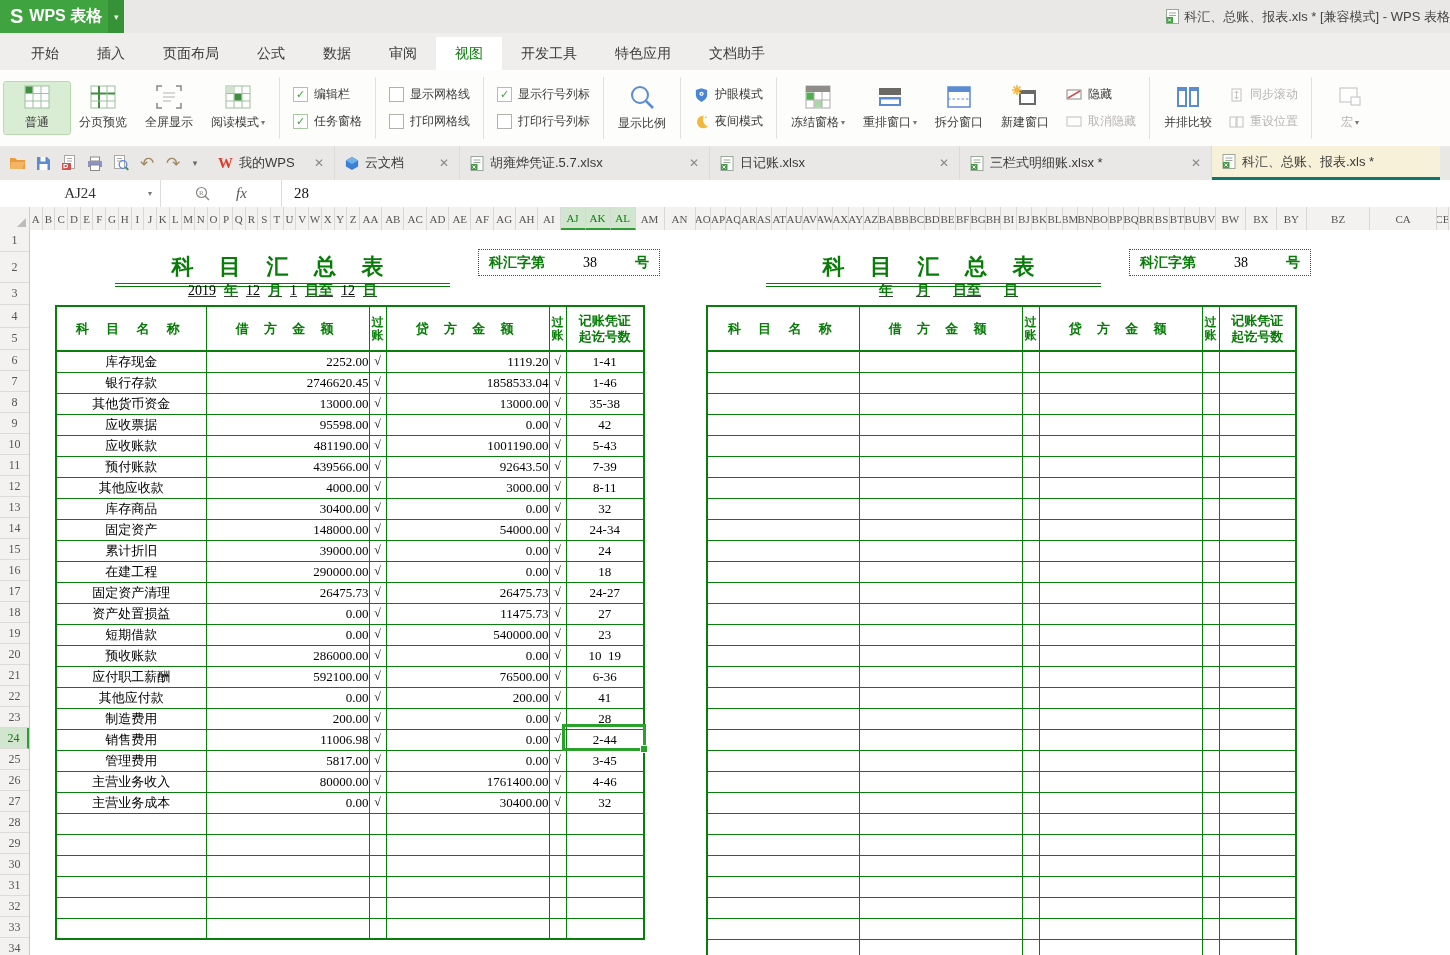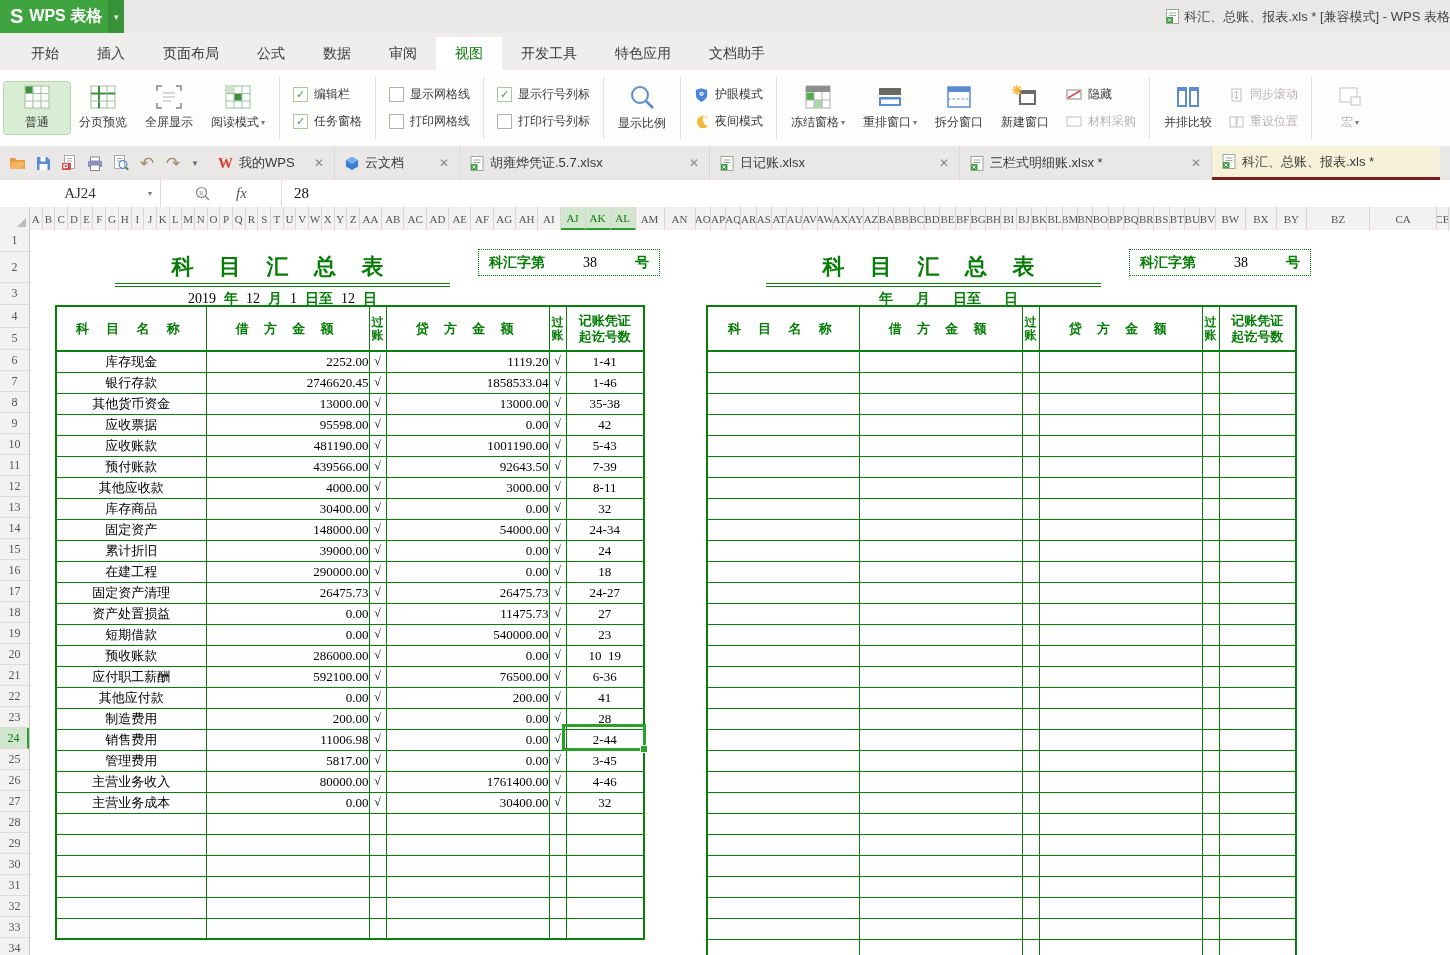--- a/index.html
+++ b/index.html
@@ -42,21 +42,21 @@
 
   
   .docbar{top:146px;height:34px;background:#e9e8e6;display:flex;align-items:stretch;border-bottom:1px solid #d6d5d2;}
   .qbar{display:flex;align-items:center;gap:4px;padding:0 6px;flex:0 0 auto;}
   .qbtn{width:22px;height:24px;display:flex;align-items:center;justify-content:center;font-size:15px;}
   .undo{color:#a08a5e;font-size:17px;} .more{color:#666;font-size:9px;width:14px;}
   .dtabs{display:flex;flex:1;align-items:stretch;}
   .dtab{display:flex;align-items:center;gap:6px;padding:0 10px;font-size:13px;
         border-right:1px solid #dcdbd8;box-sizing:border-box;position:relative;}
   .dtab .x{margin-left:auto;color:#8a8886;font-size:12px;padding-left:8px;}
-  .dtab.active{background:#f8f1d9;border-bottom:3px solid #7f1d1d;border-right:none;}
+  .dtab.active{background:#f8f1d9;border-bottom:3px solid #0f766e;border-right:none;}
   .wlogo{color:#e03e2d;font-weight:bold;font-size:15px;font-family:"Liberation Serif",serif;}
 
   
   .formulabar{top:180px;height:27px;background:#fff;border-bottom:1px solid #cfcecb;display:flex;align-items:stretch;
               font-family:"Liberation Serif","DejaVu Serif",serif;}
   .namebox{width:160px;display:flex;align-items:center;justify-content:center;font-size:15px;color:#333;
            border-right:1px solid #dddcd9;position:relative;}
   .namebox .darr{position:absolute;right:8px;}
   .fxzone{width:120px;display:flex;align-items:center;justify-content:center;gap:26px;border-right:1px solid #dddcd9;}
   .fx{font-style:italic;font-size:15px;color:#555;}
@@ -80,21 +80,21 @@
             border-right:1px solid #c8c7c5;box-sizing:border-box;overflow:hidden;}
   .rhcell{box-sizing:border-box;border-bottom:1px solid #dcdbd9;display:flex;align-items:center;
           justify-content:center;font-size:12px;color:#555;}
   .rhcell.selected{background:#d2e5cf;color:#0b7d0b;border-right:2px solid #2f9e32;}
 
   .t-title{position:absolute;top:22px;width:335px;text-align:center;font-size:22px;font-weight:bold;
            color:#077c07;letter-spacing:10px;border-bottom:4px double #077c07;padding-bottom:1px;white-space:nowrap;}
   .doc-no{position:absolute;top:19px;width:160px;height:25px;border:1px dotted #077c07;display:flex;
           align-items:center;justify-content:space-between;padding:0 10px;font-size:14px;box-sizing:content-box;}
   .doc-no .lbl{color:#077c07;font-weight:bold;} .doc-no .num{color:#000;}
-  .t-date{position:absolute;top:60px;font-size:14px;white-space:nowrap;}
+  .t-date{position:absolute;top:52px;font-size:14px;white-space:nowrap;text-decoration:underline;}
   .t-date .lbl{color:#077c07;font-weight:bold;margin:0 4px;} .t-date .num{color:#000;margin:0 4px;}
   .t-date.rt{display:flex;justify-content:space-between;}
 
   .ztable{position:absolute;top:75px;border-collapse:collapse;table-layout:fixed;font-size:13px;
           border:2px solid #0a7e0a;}
   .ztable th,.ztable td{border:1px solid #0a7e0a;padding:0;overflow:hidden;}
   .ztable thead tr{height:45px;}
   .ztable thead{border-bottom:2px solid #0a7e0a;}
   .ztable tbody tr{height:21px;}
   .ztable th{color:#077c07;font-weight:bold;}
@@ -319,21 +319,21 @@
           </svg>
         </span>
       <span>隐藏</span>
     </div>
     <div class="mrow disabled">
       <span class="icn">
           <svg width="16" height="13" viewBox="0 0 16 13">
             <rect x="1" y="2" width="14" height="9" fill="#fff" stroke="#c2c0bd"></rect>
           </svg>
         </span>
-      <span>材料采购</span>
+      <span>取消隐藏</span>
     </div>
   </div>
   <div class="vsep"></div>
   <div class="vbtn">
     <span class="icn">
         <svg width="26" height="24" viewBox="0 0 26 24">
           <rect x="2" y="2" width="10" height="20" fill="#5b8bd0"></rect>
           <rect x="4" y="6" width="6" height="14" fill="#fff"></rect>
           <rect x="14" y="2" width="10" height="20" fill="#5b8bd0"></rect>
           <rect x="16" y="6" width="6" height="14" fill="#fff"></rect>

